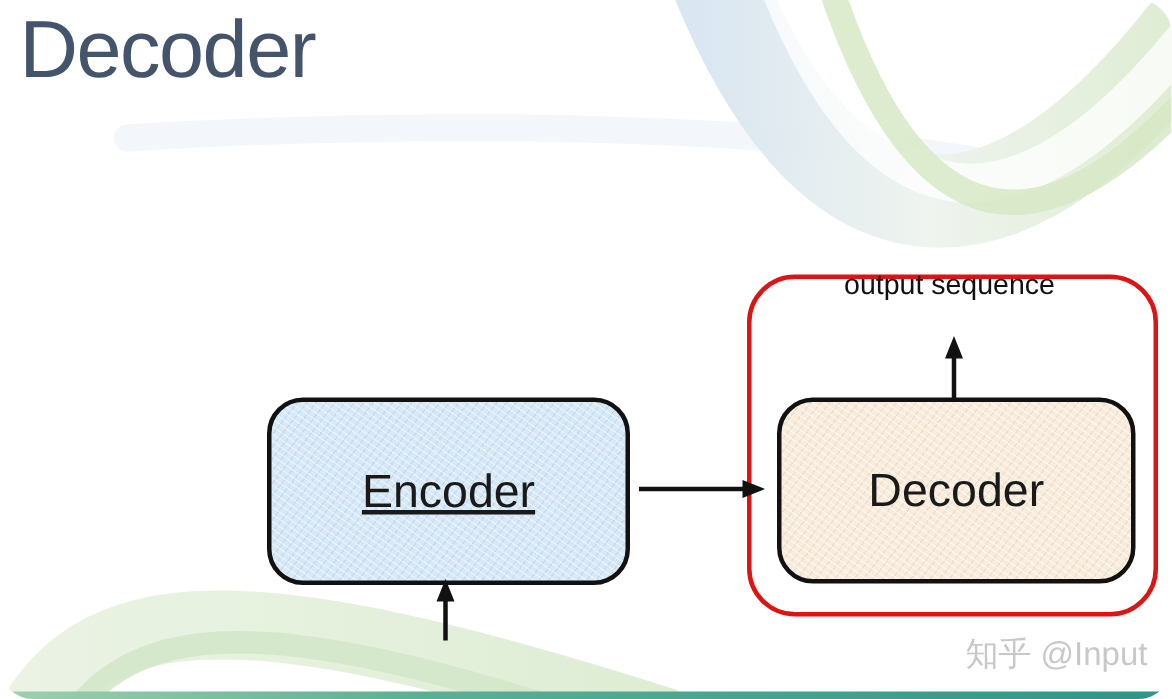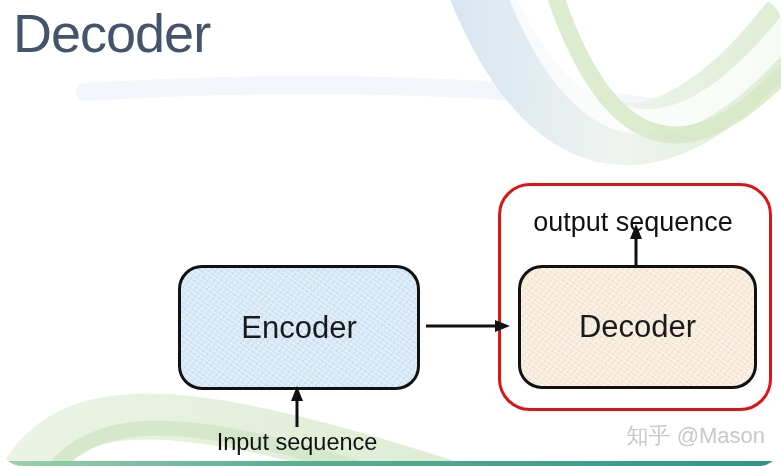--- a/index.html
+++ b/index.html
@@ -25,31 +25,32 @@
   .box{
     position:absolute;display:flex;align-items:center;justify-content:center;
     border:3px solid #111;border-radius:24px;color:#1a1a1a;font-size:31px;
   }
   .encoder{
     left:178px;top:265px;width:236px;height:119px;
     background-color:#d7e8f6;
     background-image:
       repeating-linear-gradient(35deg, rgba(255,255,255,.45) 0 1px, rgba(255,255,255,0) 1px 4px),
       repeating-linear-gradient(-52deg, rgba(168,202,232,.38) 0 1px, rgba(255,255,255,0) 1px 5px);
+    text-decoration: underline;
   }
   .decoder{
     left:518px;top:265px;width:233px;height:118px;
     background-color:#f8ecdc;
     background-image:
       repeating-linear-gradient(35deg, rgba(255,255,255,.5) 0 1px, rgba(255,255,255,0) 1px 4px),
       repeating-linear-gradient(-52deg, rgba(224,201,172,.35) 0 1px, rgba(255,255,255,0) 1px 5px);
   }
   
   .seq-label{position:absolute;color:#111;text-align:center;white-space:nowrap;}
-  .output-label{left:499px;width:268px;top:180px;font-size:27px;margin-top:27px;}
+  .output-label{left:499px;width:268px;top:180px;font-size:19px;}
   .input-label{left:179px;width:236px;top:429px;font-size:23.5px;}
   
   .arrow{position:absolute;}
   .arrow line{stroke:#111;stroke-width:3;}
   .arrow polygon{fill:#111;}
   
   .watermark{
     position:absolute;right:16px;top:421px;color:#c8c8c8;font-size:22px;white-space:nowrap;
   }
   
@@ -114,19 +115,18 @@
   <svg class="arrow" style="left:426px;top:316px" width="86" height="20" viewBox="0 0 86 20">
     <line x1="0" y1="10" x2="71" y2="10"></line>
     <polygon points="84,10 69,4 69,16"></polygon>
   </svg>
 
   <svg class="arrow" style="left:287px;top:385px" width="20" height="44" viewBox="0 0 20 44">
     <line x1="10" y1="42" x2="10" y2="13"></line>
     <polygon points="10,1 4,16 16,16"></polygon>
   </svg>
 
-  <div class="seq-label input-label">Input sequence</div>
 
-  <div class="watermark">知乎 @Mason</div>
+  <div class="watermark">知乎 @Input</div>
 
   <div class="bottom-bar"></div>
 
 </div>
 
 </body></html>

